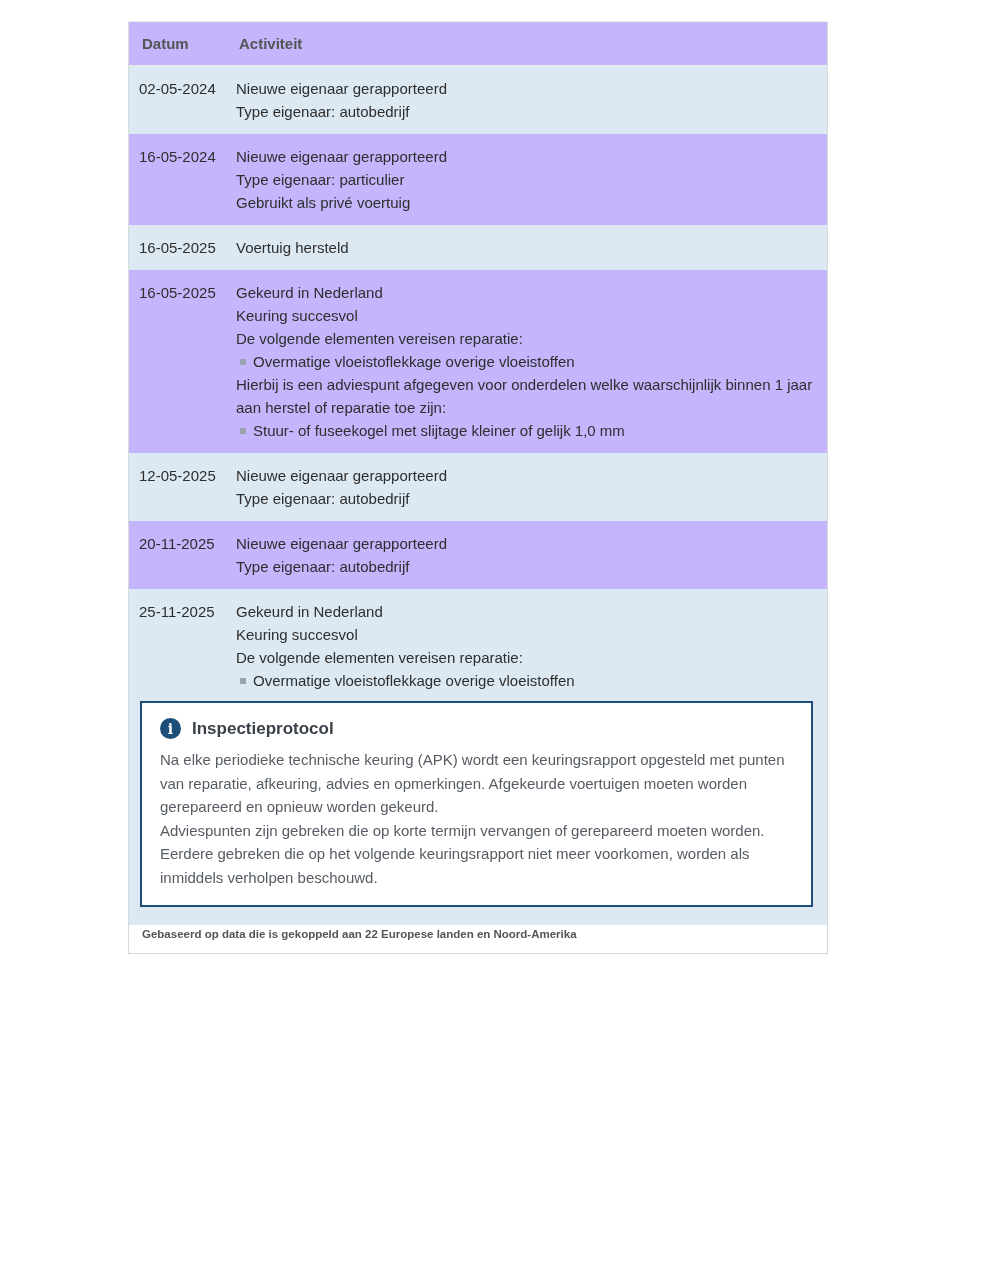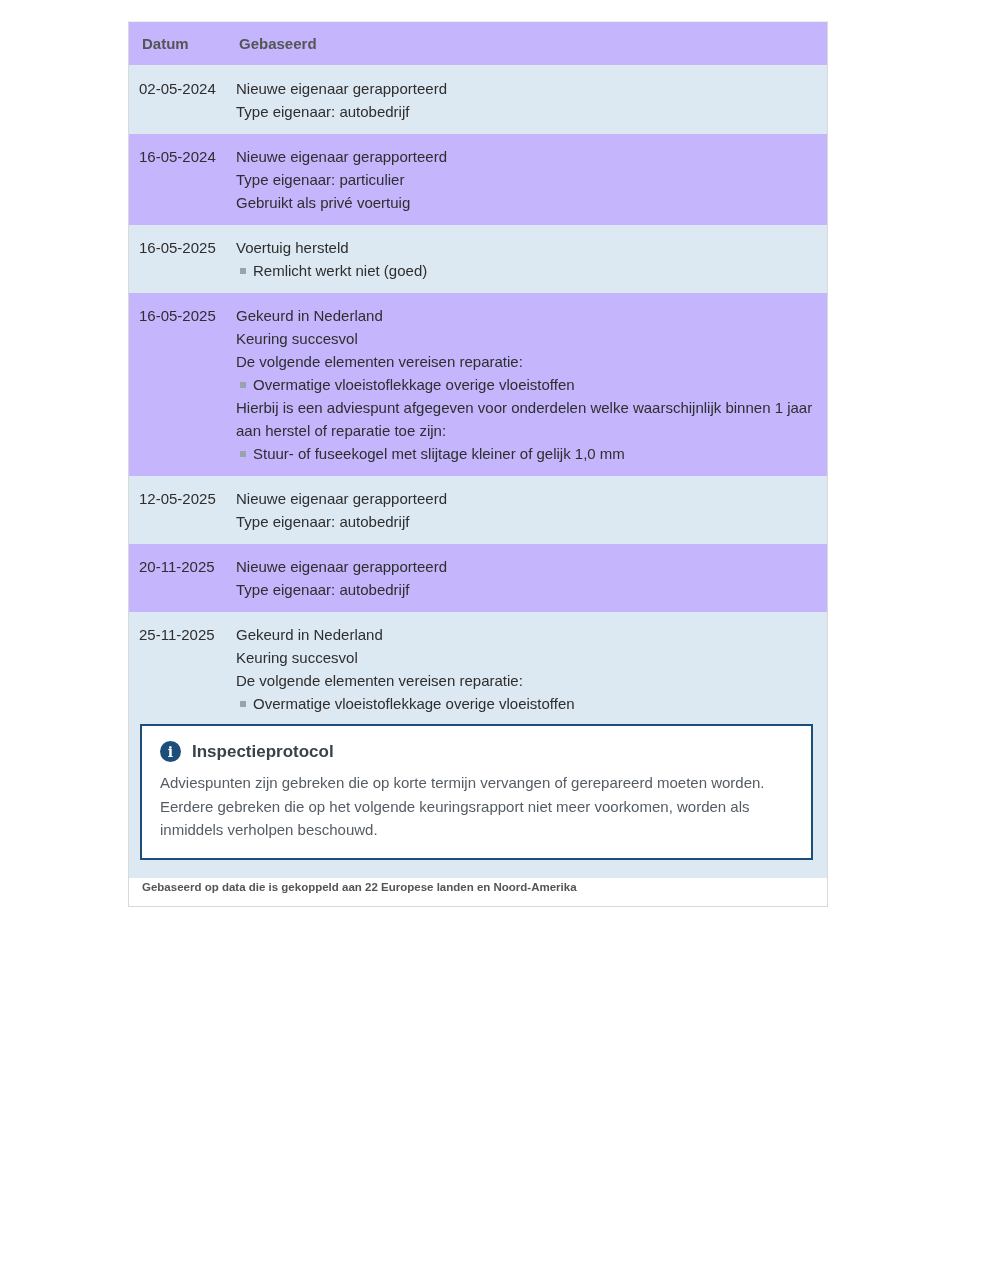--- a/index.html
+++ b/index.html
@@ -64,21 +64,21 @@
     font-size:11.5px; font-weight:bold; color:#555555;
     background:#ffffff;
   }
 </style>
 </head>
 <body>
 
 <div class="card">
   <div class="thead">
     <div>Datum</div>
-    <div>Gebaseerd</div>
+    <div>Activiteit</div>
   </div>
 
   <div id="table-body">
       <div class="row shaded">
         <div class="date-cell">02-05-2024</div>
         <div class="activity-cell">
           <div class="line">Nieuwe eigenaar gerapporteerd</div>
           <div class="line">Type eigenaar: autobedrijf</div>
         </div>
       </div>
@@ -87,21 +87,20 @@
         <div class="activity-cell">
           <div class="line">Nieuwe eigenaar gerapporteerd</div>
           <div class="line">Type eigenaar: particulier</div>
           <div class="line">Gebruikt als privé voertuig</div>
         </div>
       </div>
       <div class="row shaded">
         <div class="date-cell">16-05-2025</div>
         <div class="activity-cell">
           <div class="line">Voertuig hersteld</div>
-          <div class="line bullet"><span class="bullet-sq"></span><span>Remlicht werkt niet (goed)</span></div>
         </div>
       </div>
       <div class="row">
         <div class="date-cell">16-05-2025</div>
         <div class="activity-cell">
           <div class="line">Gekeurd in Nederland</div>
           <div class="line">Keuring succesvol</div>
           <div class="line">De volgende elementen vereisen reparatie:</div>
           <div class="line bullet"><span class="bullet-sq"></span><span>Overmatige vloeistoflekkage overige vloeistoffen</span></div>
           <div class="line">Hierbij is een adviespunt afgegeven voor onderdelen welke waarschijnlijk binnen 1 jaar aan herstel of reparatie toe zijn:</div>
@@ -129,20 +128,21 @@
           <div class="line">Keuring succesvol</div>
           <div class="line">De volgende elementen vereisen reparatie:</div>
           <div class="line bullet"><span class="bullet-sq"></span><span>Overmatige vloeistoflekkage overige vloeistoffen</span></div>
         </div>
         <div class="info-box" id="info-box">
     <div class="info-head">
       <span class="info-icon">i</span>
       <span class="info-title">Inspectieprotocol</span>
     </div>
     <div class="info-body">
+      <p>Na elke periodieke technische keuring (APK) wordt een keuringsrapport opgesteld met punten van reparatie, afkeuring, advies en opmerkingen. Afgekeurde voertuigen moeten worden gerepareerd en opnieuw worden gekeurd.</p>
       <p>Adviespunten zijn gebreken die op korte termijn vervangen of gerepareerd moeten worden. Eerdere gebreken die op het volgende keuringsrapport niet meer voorkomen, worden als inmiddels verholpen beschouwd.</p>
     </div>
   </div>
       </div>
     </div>
 
   <div class="tfoot">Gebaseerd op data die is gekoppeld aan 22 Europese landen en Noord-Amerika</div>
 </div>
 
 </body></html>

